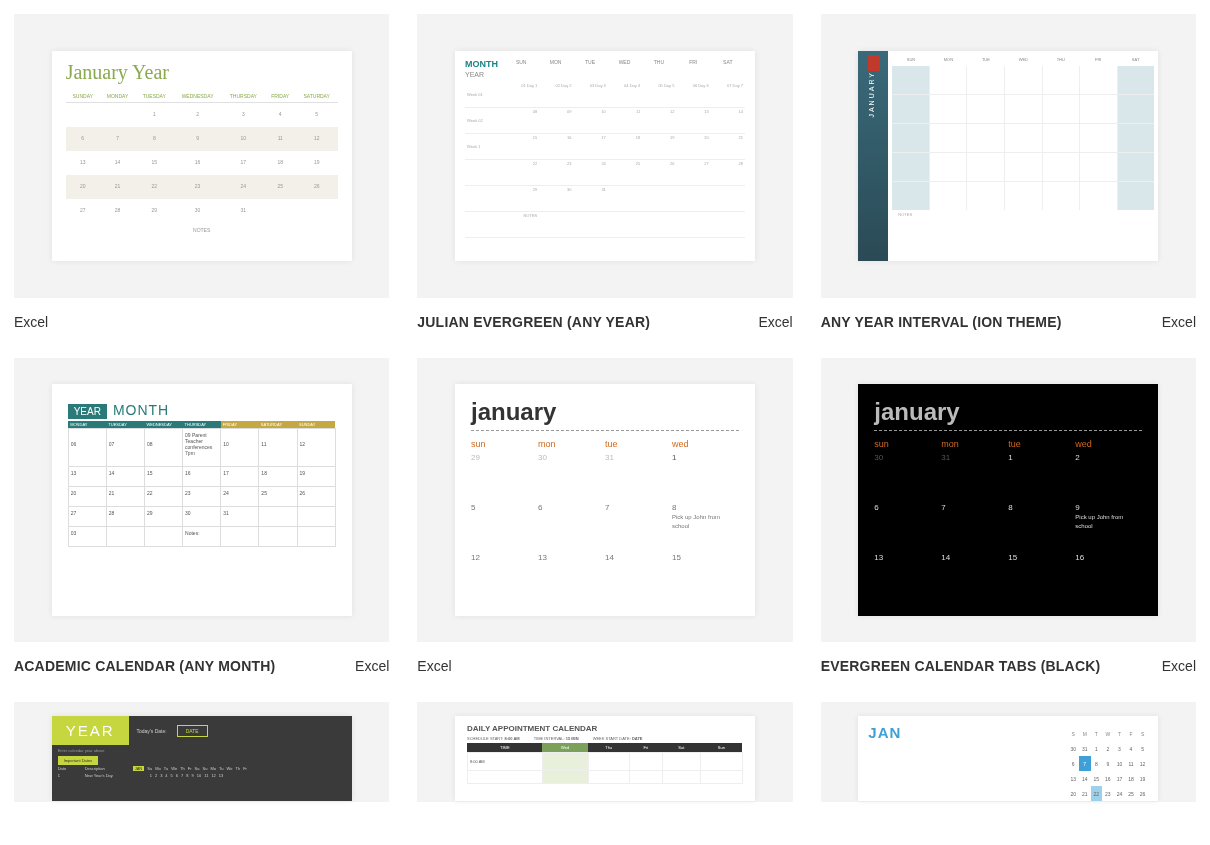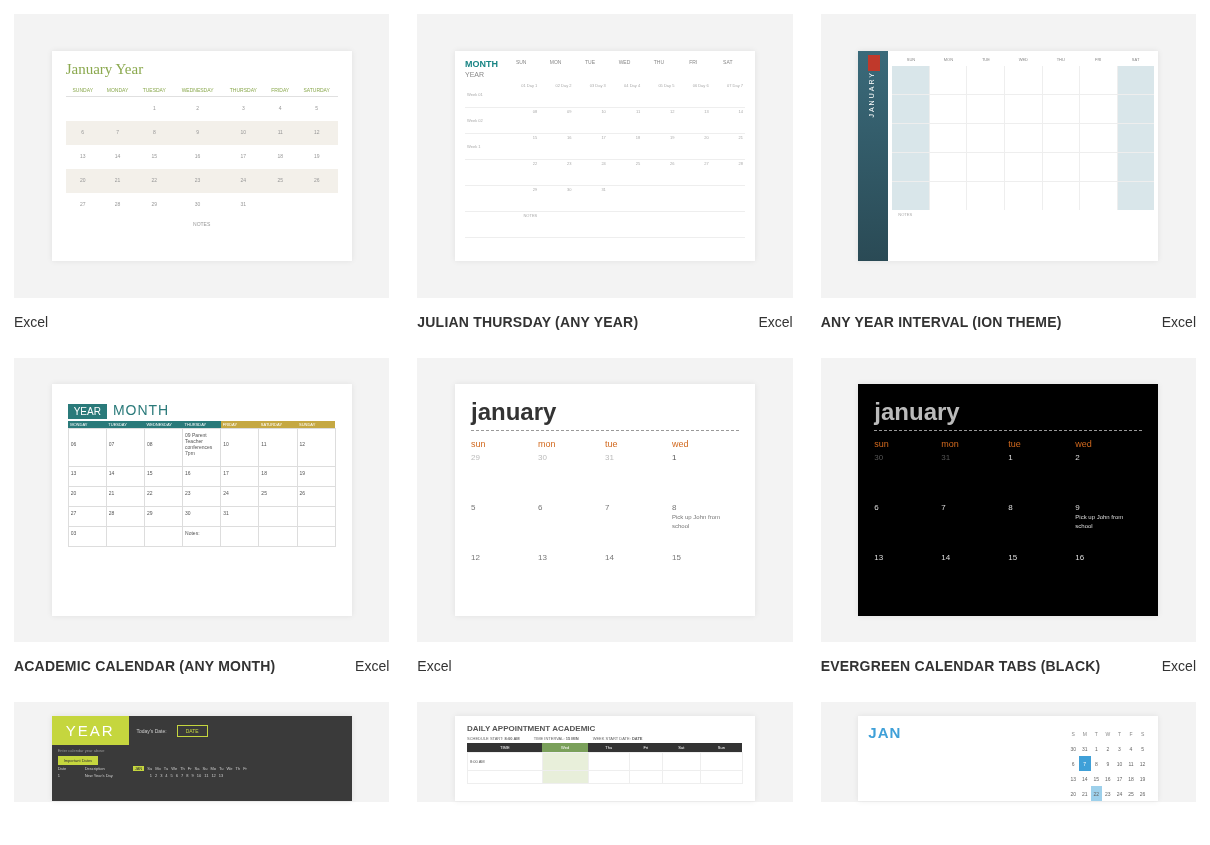--- a/index.html
+++ b/index.html
@@ -46,21 +46,21 @@
     box-shadow: 0 0 6px rgba(0,0,0,0.08);
     width: 300px;
     height: 210px;
     overflow: hidden;
     font-size: 7px;
     color: #555;
   }
   .prev-tall { height: 232px; }
   
   .p0 { padding: 10px 14px; }
-  .p0 .title { color:#8ba94f; font-family: Georgia, serif; font-size:15px; margin-bottom:6px; }
+  .p0 .title { color:#8ba94f; font-family: Georgia, serif; font-size:20px; margin-bottom:6px; }
   .p0 table { width:100%; border-collapse:collapse; font-size:6px; }
   .p0 th { color:#8ba94f; font-weight:normal; text-align:center; padding:3px; border-bottom:1px solid #e0e0e0; font-size:5px;}
   .p0 td { text-align:center; padding:8px 2px 10px; font-size:5px; color:#999;}
   .p0 tr:nth-child(odd) td { background:#f3f0ea; }
   .p0 .notes { text-align:center; font-size:5px; color:#999; padding:4px;}
   
   .p1 { padding:8px 10px; }
   .p1 .mh { display:flex; gap:6px; font-size:7px; color:#4aa0a0;}
   .p1 .mh .m { font-weight:bold; color:#1a8585; font-size:9px;}
   .p1 .mh .days { display:grid; grid-template-columns: repeat(7,1fr); flex:1; gap:0;}
@@ -280,21 +280,21 @@
             <span></span>
             <span></span>
           </div>
         <div class="wk">
             <span></span>
             <span class="notes">NOTES</span>
           </div>
       </div>
     </div>
     <div class="card-meta">
-      <span class="card-title">JULIAN THURSDAY (ANY YEAR)</span>
+      <span class="card-title">JULIAN EVERGREEN (ANY YEAR)</span>
       <span class="card-app">Excel</span>
     </div>
   </div>
 
   <div class="card">
     <div class="thumb">
       <div class="prev p2">
         <div class="side">
           <div class="tag"></div>
           <div class="txt">JANUARY</div>
@@ -550,21 +550,21 @@
             <span>12</span>
             <span>13</span>
         </div>
       </div>
     </div>
   </div>
 
   <div class="card partial">
     <div class="thumb">
       <div class="prev p7">
-        <div class="ttl7">DAILY APPOINTMENT ACADEMIC</div>
+        <div class="ttl7">DAILY APPOINTMENT CALENDAR</div>
         <div class="meta7">
           <span><span>SCHEDULE START:</span> <b>8:00 AM</b></span>
           <span><span>TIME INTERVAL:</span> <b>15 MIN</b></span>
           <span><span>WEEK START DATE:</span> <b>DATE</b></span>
         </div>
         <table>
           <tbody>
               <tr>
                 <th>TIME</th>
                 <th class="green">Wed</th>

